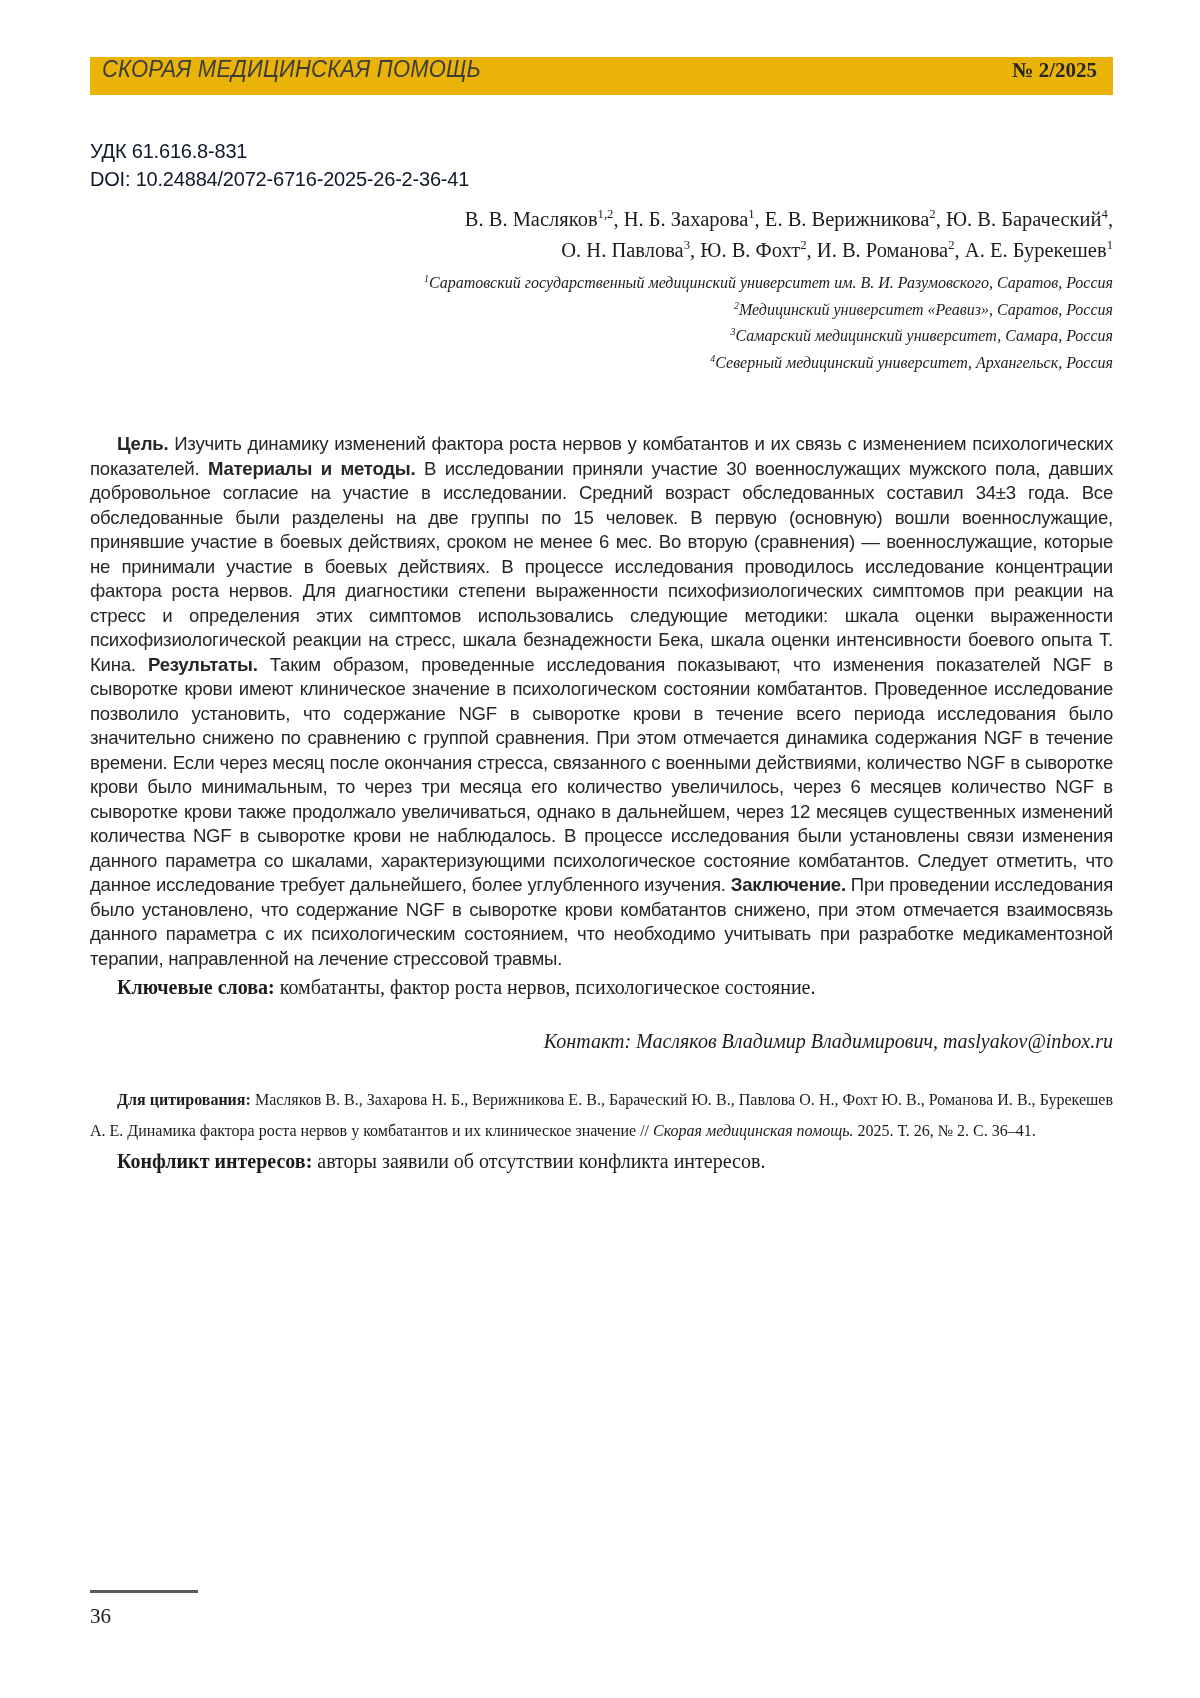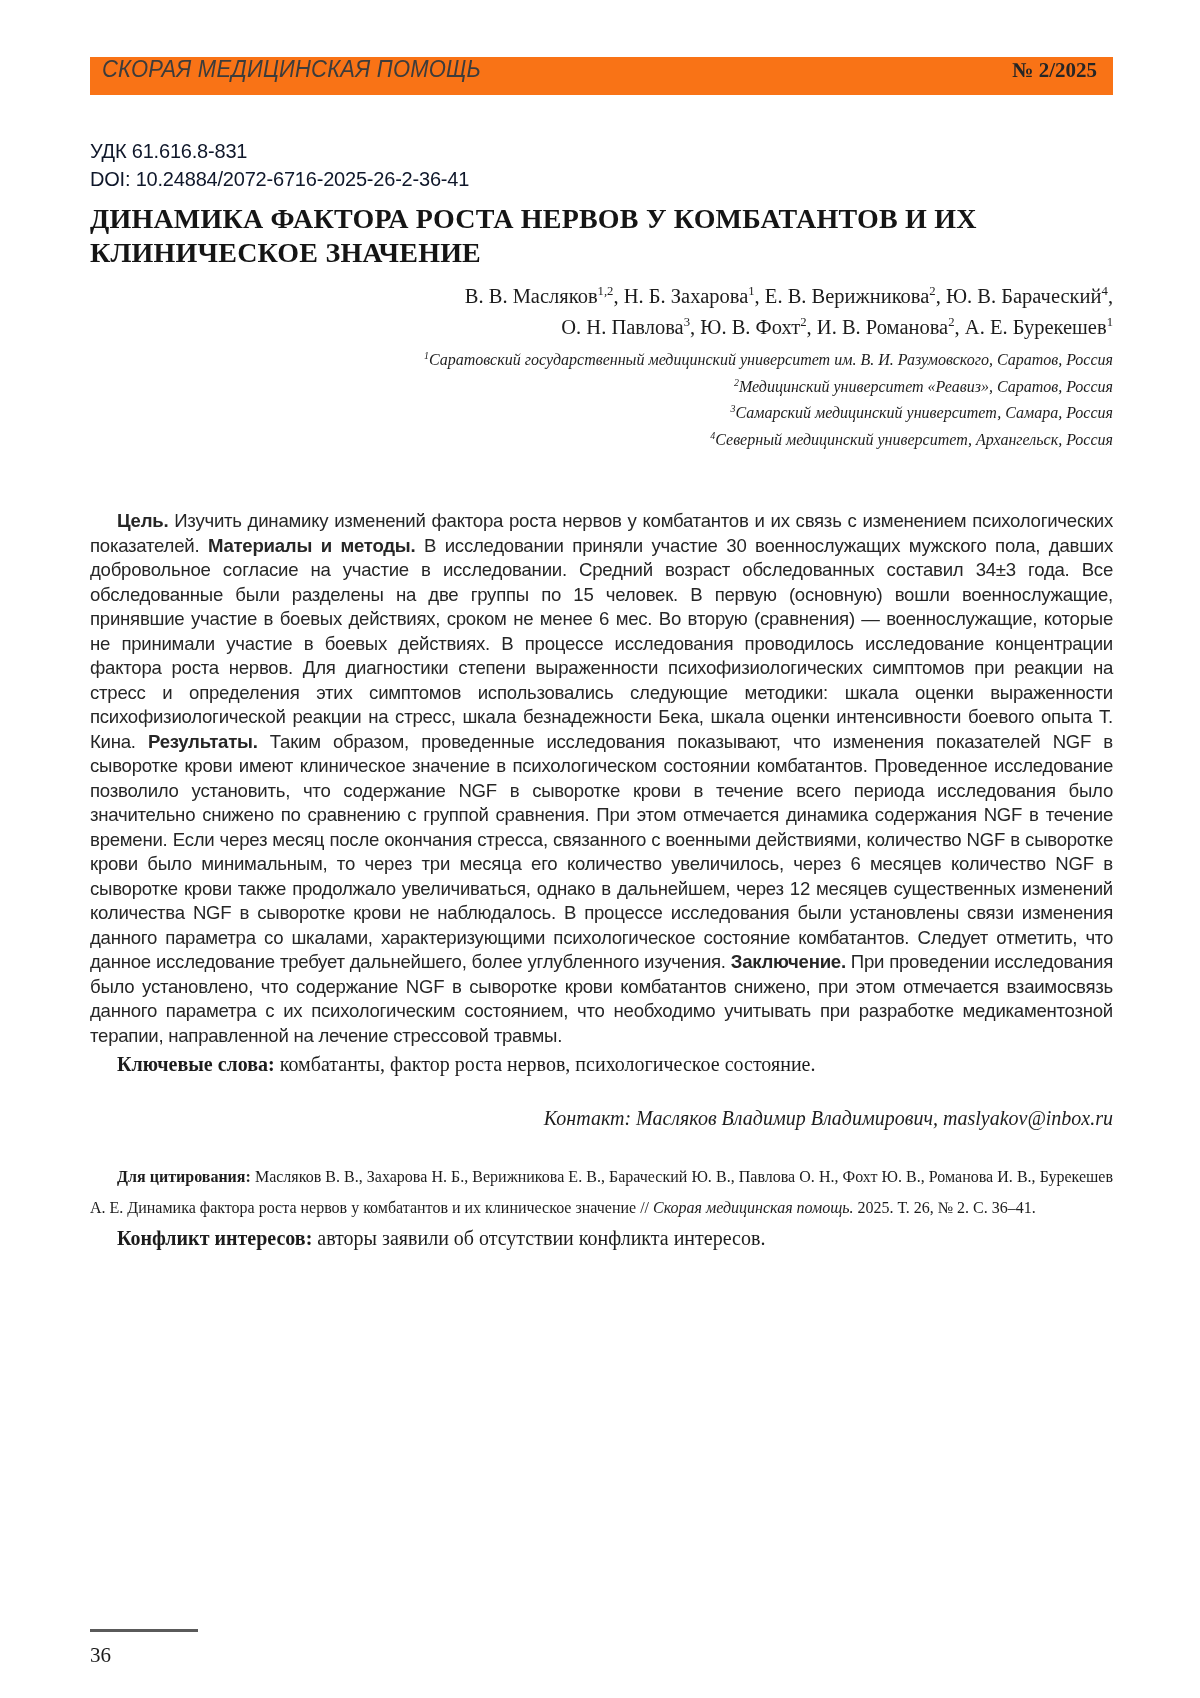--- a/index.html
+++ b/index.html
@@ -18,21 +18,21 @@
   .page {
     position: relative;
     width: 1200px;
     height: 1698px;
     box-sizing: border-box;
     padding: 57px 87px 0 90px;
   }
   
   .header-bar {
     height: 38px;
-    background: #f97316;
+    background: #eab308;
     display: flex;
     align-items: center;
     justify-content: space-between;
     padding: 0 16px 12px 12px;
     box-sizing: border-box;
   }
   .journal-name {
     font-family: "Liberation Sans", sans-serif;
     font-style: italic;
     font-size: 22px;
@@ -143,21 +143,21 @@
     font-size: 20px;
     line-height: 30.5px;
     text-indent: 27px;
     color: #1c1c1c;
   }
   .bold { font-weight: bold; }
   
   .footer {
     position: absolute;
     left: 90px;
-    top: 1629px;
+    top: 1590px;
   }
   .footer-rule {
     width: 108px;
     height: 3px;
     background: #5a5a5a;
   }
   .page-number {
     margin-top: 11px;
     font-family: "Liberation Serif", serif;
     font-size: 21px;
@@ -173,21 +173,20 @@
     <span class="journal-name">СКОРАЯ МЕДИЦИНСКАЯ ПОМОЩЬ</span>
     <span class="issue-number">№ 2/2025</span>
   </div>
 
   <div class="meta-block">
     <div>УДК 61.616.8-831</div>
     <div>DOI: 10.24884/2072-6716-2025-26-2-36-41</div>
   </div>
 
 
-  <h1 class="article-title" style="margin-bottom:0;">ДИНАМИКА ФАКТОРА РОСТА НЕРВОВ У КОМБАТАНТОВ И ИХ КЛИНИЧЕСКОЕ ЗНАЧЕНИЕ</h1>
 
   <div class="authors-block">
     <div><span>В. В. Масляков</span><sup>1,2</sup><span>, Н. Б. Захарова</span><sup>1</sup><span>, Е. В. Верижникова</span><sup>2</sup><span>, Ю. В. Бараческий</span><sup>4</sup><span>,</span></div>
     <div><span>О. Н. Павлова</span><sup>3</sup><span>, Ю. В. Фохт</span><sup>2</sup><span>, И. В. Романова</span><sup>2</sup><span>, А. Е. Бурекешев</span><sup>1</sup></div>
   </div>
 
   <div class="affiliations-block">
     <div><sup>1</sup><span>Саратовский государственный медицинский университет им. В. И. Разумовского, Саратов, Россия</span></div>
     <div><sup>2</sup><span>Медицинский университет «Реавиз», Саратов, Россия</span></div>
     <div><sup>3</sup><span>Самарский медицинский университет, Самара, Россия</span></div>

